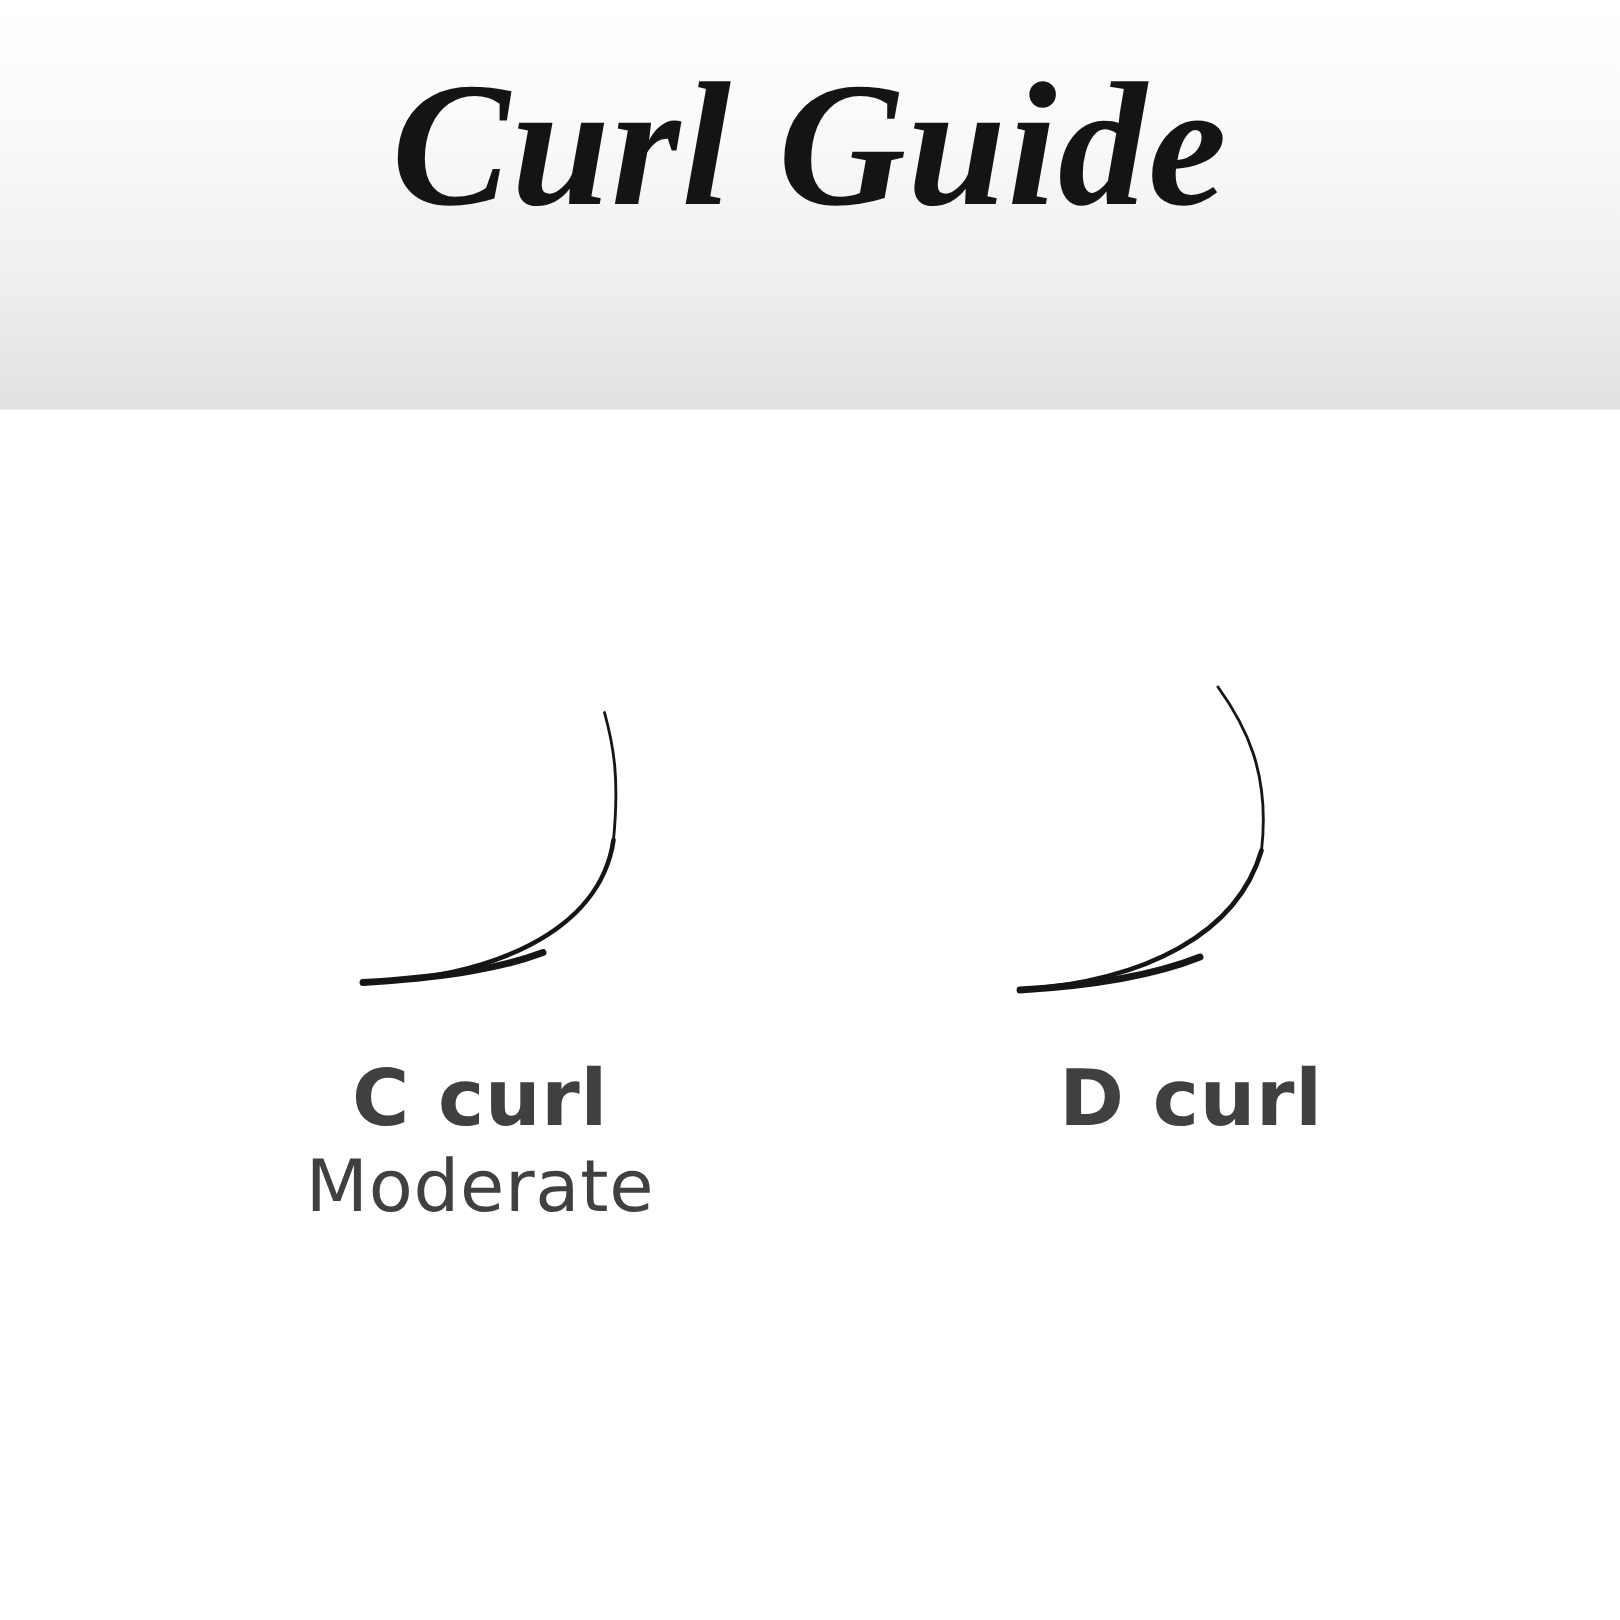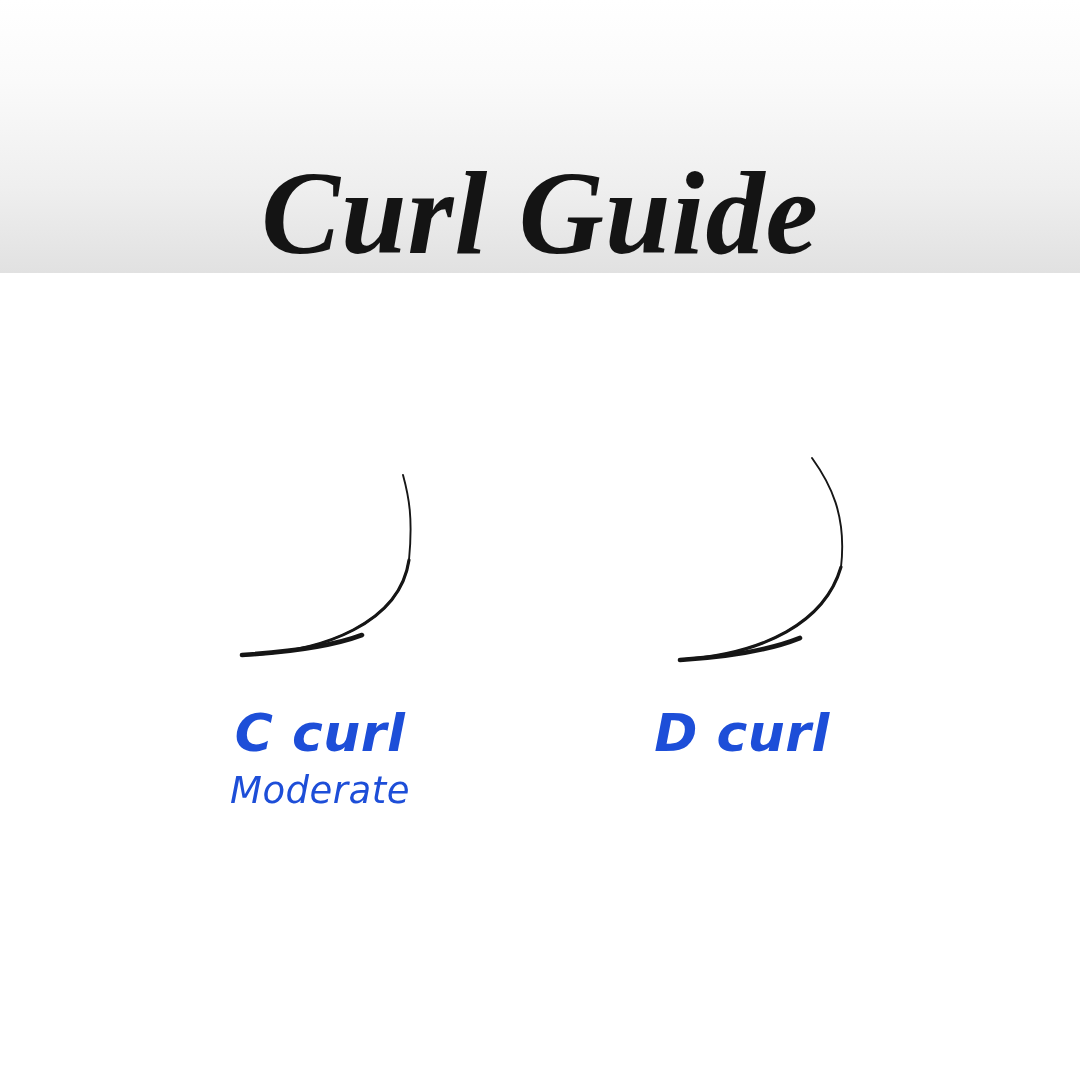--- a/index.html
+++ b/index.html
@@ -17,23 +17,24 @@
   }
 
   
   .masthead {
     position: absolute;
     top: 0; left: 0;
     width: 1080px;
     height: 273px;
     background: linear-gradient(180deg, #ffffff 0%, #fafafa 30%, #efefef 68%, #e1e1e1 100%);
     display: flex;
-    align-items: flex-end;
+    align-items: flex-start;
     justify-content: center;
     box-sizing: border-box;
+    padding-top: 38px;
   }
   .title {
     margin: 0;
     font-family: "Liberation Serif", "DejaVu Serif", serif;
     font-style: italic;
     font-weight: 600;
     font-size: 118px;
     line-height: 1;
     letter-spacing: 1px;
     color: #141414;
@@ -56,33 +57,32 @@
   .lash.base { stroke-width: 4.6; }
   .lash.mid  { stroke-width: 3.1; }
   .lash.tip  { stroke-width: 1.9; }
 
   
   .label-block {
     position: absolute;
     top: 704px;
     width: 500px;
     text-align: center;
-    color: #1d4ed8;
-    font-style: italic;
+    color: #404040;
   }
   .label-block.left  { left: 70px;  }
-  .label-block.right { left: 492px; }
+  .label-block.right { left: 544px; }
   .curl-name {
     font-size: 52px;
     font-weight: 700;
     line-height: 58px;
     letter-spacing: 0.5px;
   }
   .curl-style {
-    font-size: 37px;
+    font-size: 48px;
     font-weight: 400;
     line-height: 58px;
     letter-spacing: 0.5px;
   }
 </style>
 </head>
 <body>
 
 <div class="canvas">
 

